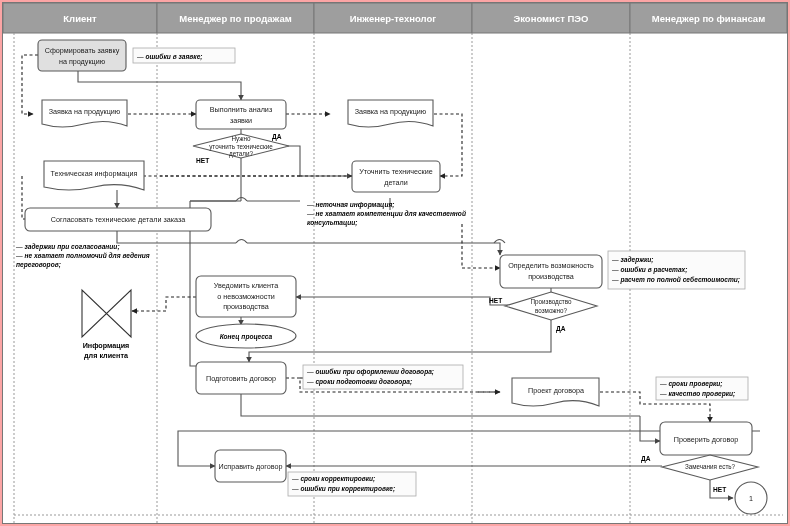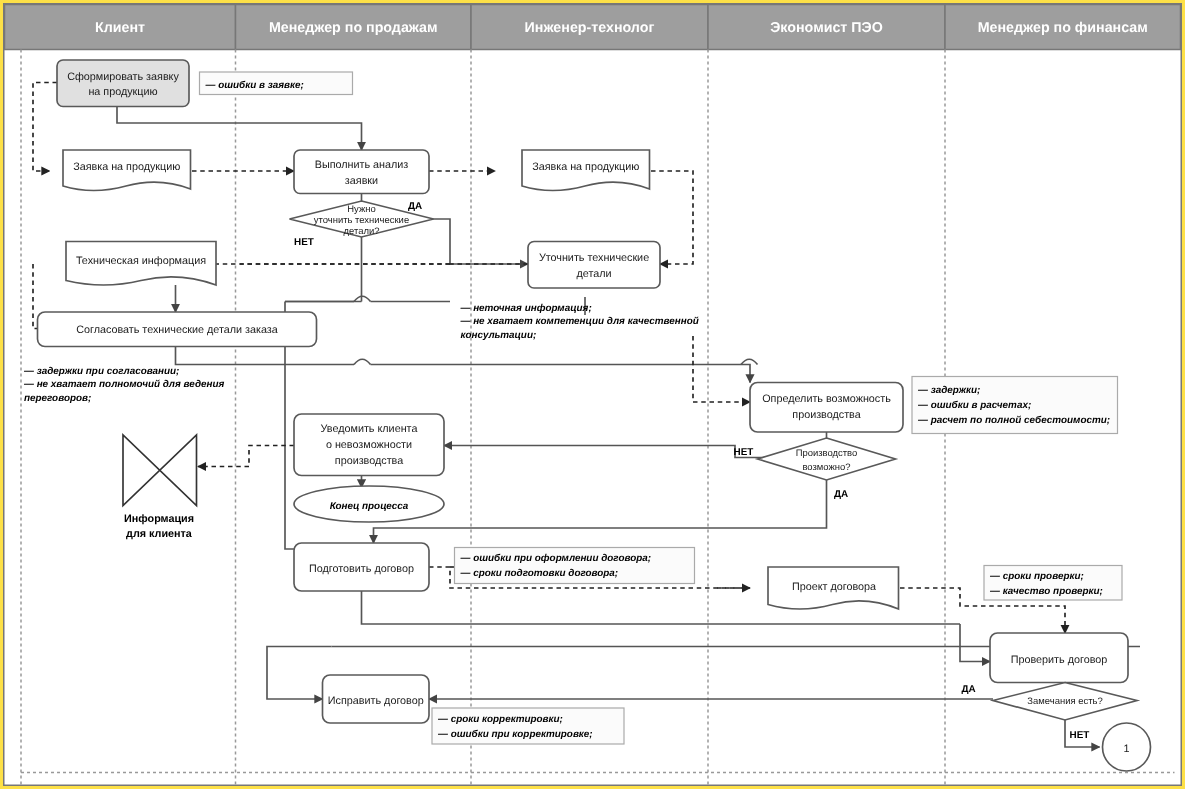--- a/index.html
+++ b/index.html
@@ -1,17 +1,17 @@
 <!DOCTYPE html>
 <html><head>
 <meta charset="utf-8">
 <style>
   html,body{margin:0;padding:0;background:#ffffff;}
   body{font-family:"Liberation Sans", sans-serif;}
-  #stage{position:relative;width:790px;height:526px;overflow:hidden;background:#fde047;}
+  #stage{position:relative;width:790px;height:526px;overflow:hidden;background:#fca5a5;}
   svg{display:block;}
   .lane-head-text{font-size:9.5px;font-weight:bold;fill:#ffffff;}
   .node-text{font-size:7.2px;fill:#1a1a1a;}
   .note-text{font-size:6.6px;font-weight:bold;font-style:italic;fill:#000;}
   .yn-text{font-size:6.6px;font-weight:bold;fill:#000;}
   .doc-label{font-size:7.2px;font-weight:bold;fill:#000;}
   .dec-text{font-size:6.3px;fill:#1a1a1a;}
 </style>
 </head>
 <body>

